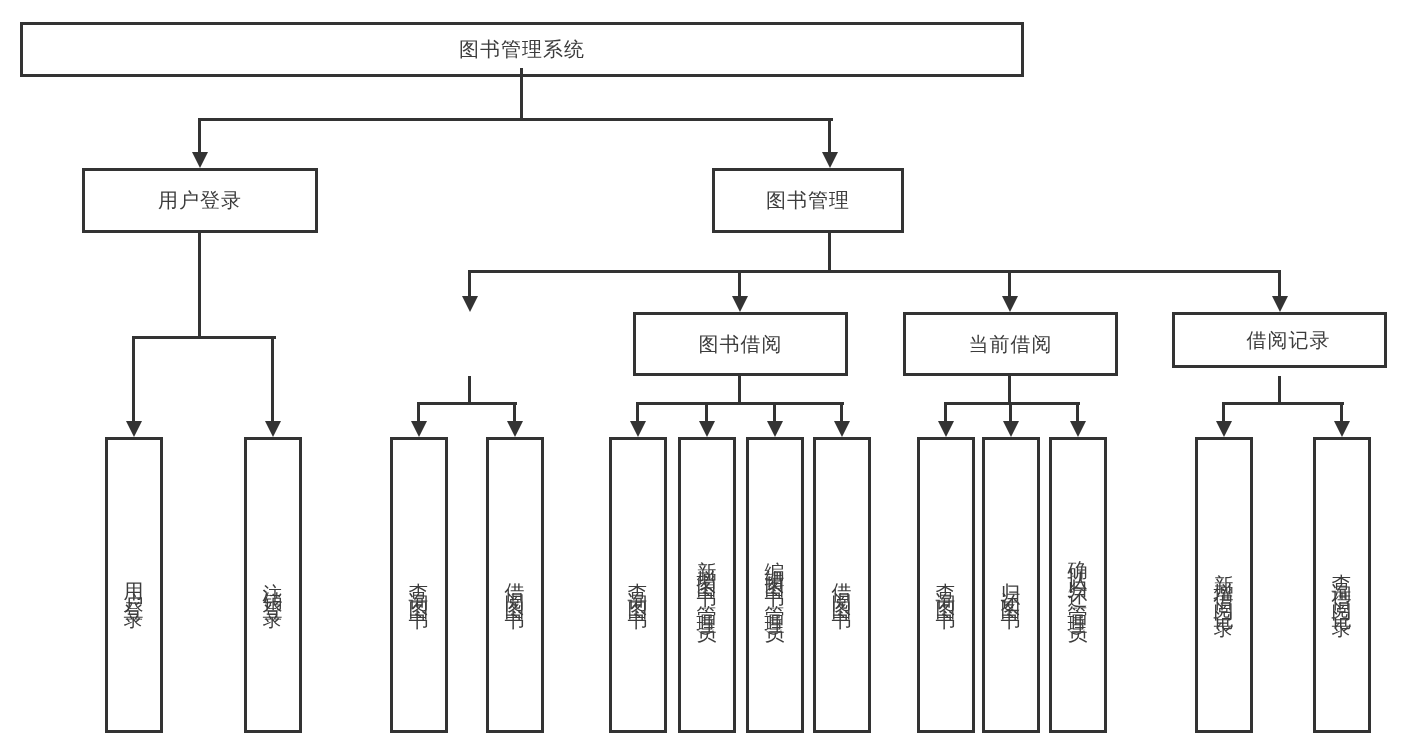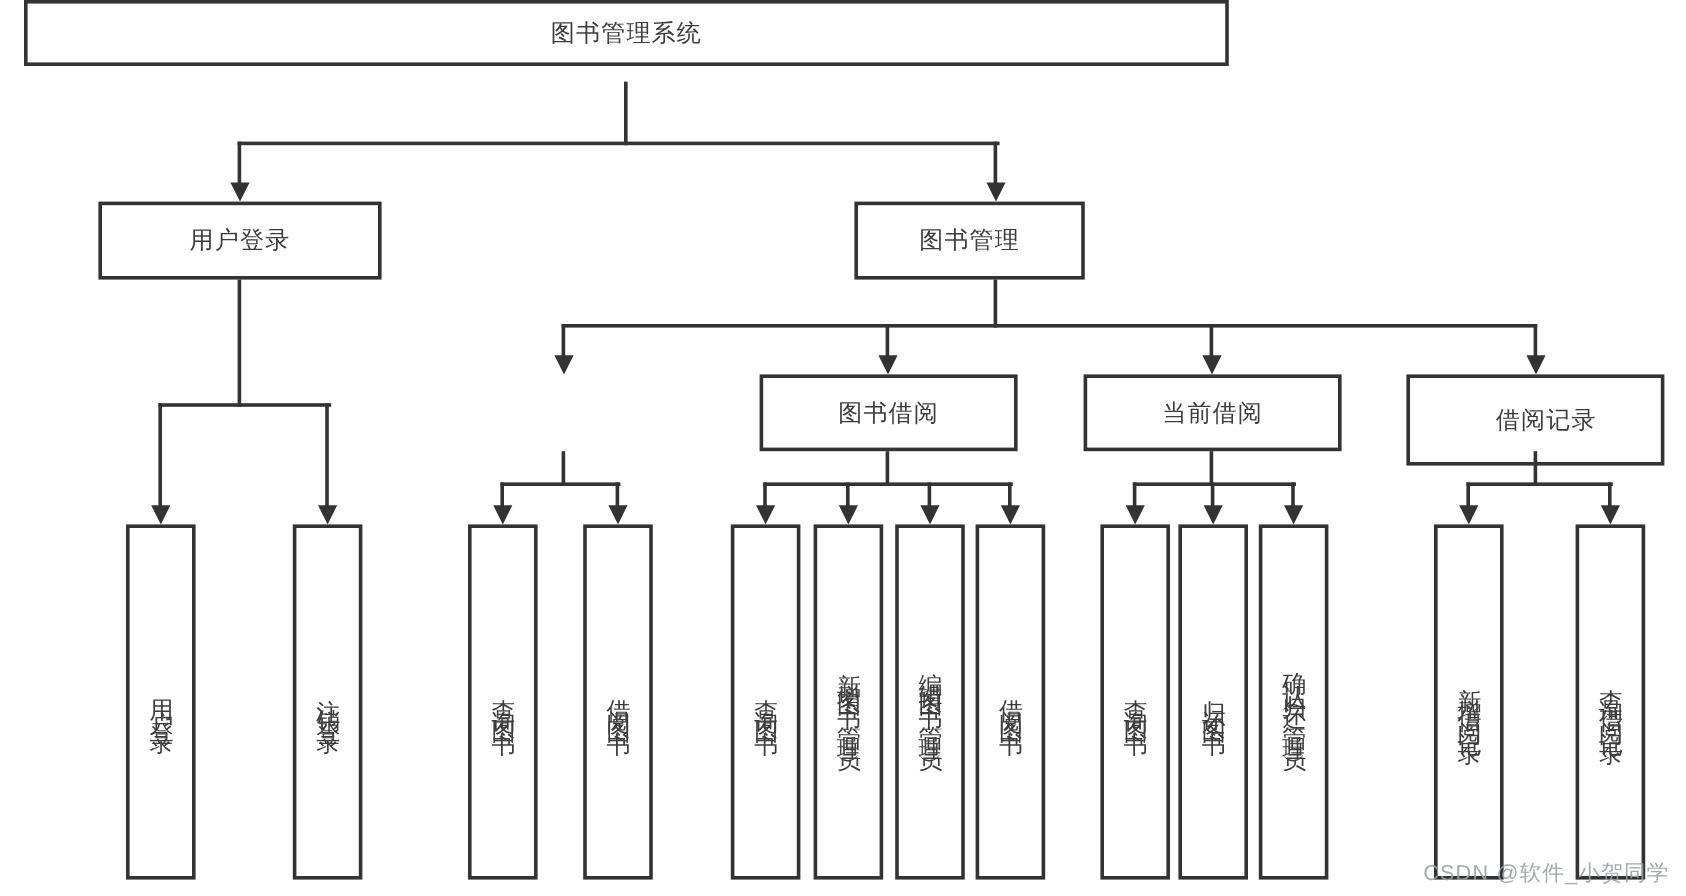--- a/index.html
+++ b/index.html
@@ -63,21 +63,21 @@
     z-index:10;
     letter-spacing:1px;
     white-space:nowrap;
   }
 </style>
 </head>
 <body>
 
 <div id="canvas">
 
-  <div class="box" style="left:20px;top:0;width:1004px;height:55px;">图书管理系统</div>
+  <div class="box" style="left:20px;top:22px;width:1004px;height:55px;">图书管理系统</div>
 
   <div class="v" style="left:520px;top:68px;height:53px;"></div>
   <div class="h" style="left:198px;top:118px;width:635px;"></div>
   <div class="v" style="left:198px;top:118px;height:36px;"></div>
   <div class="v" style="left:828px;top:118px;height:36px;"></div>
   <div class="arr" style="left:192px;top:152px;"></div>
   <div class="arr" style="left:822px;top:152px;"></div>
 
   <div class="box" style="left:82px;top:168px;width:236px;height:65px;">用户登录</div>
   <div class="box" style="left:712px;top:168px;width:192px;height:65px;">图书管理</div>
@@ -95,21 +95,21 @@
   <div class="v" style="left:738px;top:270px;height:28px;"></div>
   <div class="v" style="left:1008px;top:270px;height:28px;"></div>
   <div class="v" style="left:1278px;top:270px;height:28px;"></div>
   <div class="arr" style="left:462px;top:296px;"></div>
   <div class="arr" style="left:732px;top:296px;"></div>
   <div class="arr" style="left:1002px;top:296px;"></div>
   <div class="arr" style="left:1272px;top:296px;"></div>
 
   <div class="box" style="left:633px;top:312px;width:215px;height:64px;">图书借阅</div>
   <div class="box" style="left:903px;top:312px;width:215px;height:64px;">当前借阅</div>
-  <div class="box" style="left:1172px;top:312px;width:215px;height:76px;padding-left:18px;">借阅记录</div>
+  <div class="box" style="left:1172px;top:312px;width:215px;height:56px;padding-left:18px;">借阅记录</div>
 
   <div class="v" style="left:468px;top:376px;height:28px;"></div>
   <div class="h" style="left:417px;top:402px;width:100px;"></div>
   <div class="v" style="left:417px;top:402px;height:21px;"></div>
   <div class="v" style="left:513px;top:402px;height:21px;"></div>
   <div class="arr" style="left:411px;top:421px;"></div>
   <div class="arr" style="left:507px;top:421px;"></div>
 
   <div class="v" style="left:738px;top:376px;height:28px;"></div>
   <div class="h" style="left:636px;top:402px;width:208px;"></div>
@@ -175,15 +175,14 @@
     <span>确认归还（管理员）</span>
   </div>
 
   <div class="leaf" style="left:1195px;">
     <span>新增借阅记录</span>
   </div>
   <div class="leaf" style="left:1313px;">
     <span>查询借阅记录</span>
   </div>
 
-  <div class="watermark">CSDN @软件_小贺同学</div>
 
 </div>
 
 </body></html>

